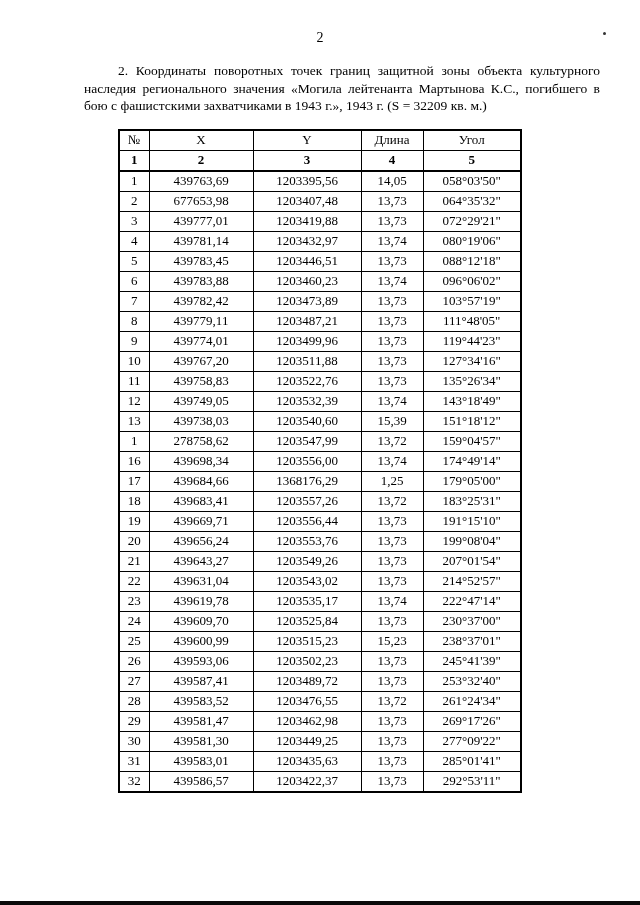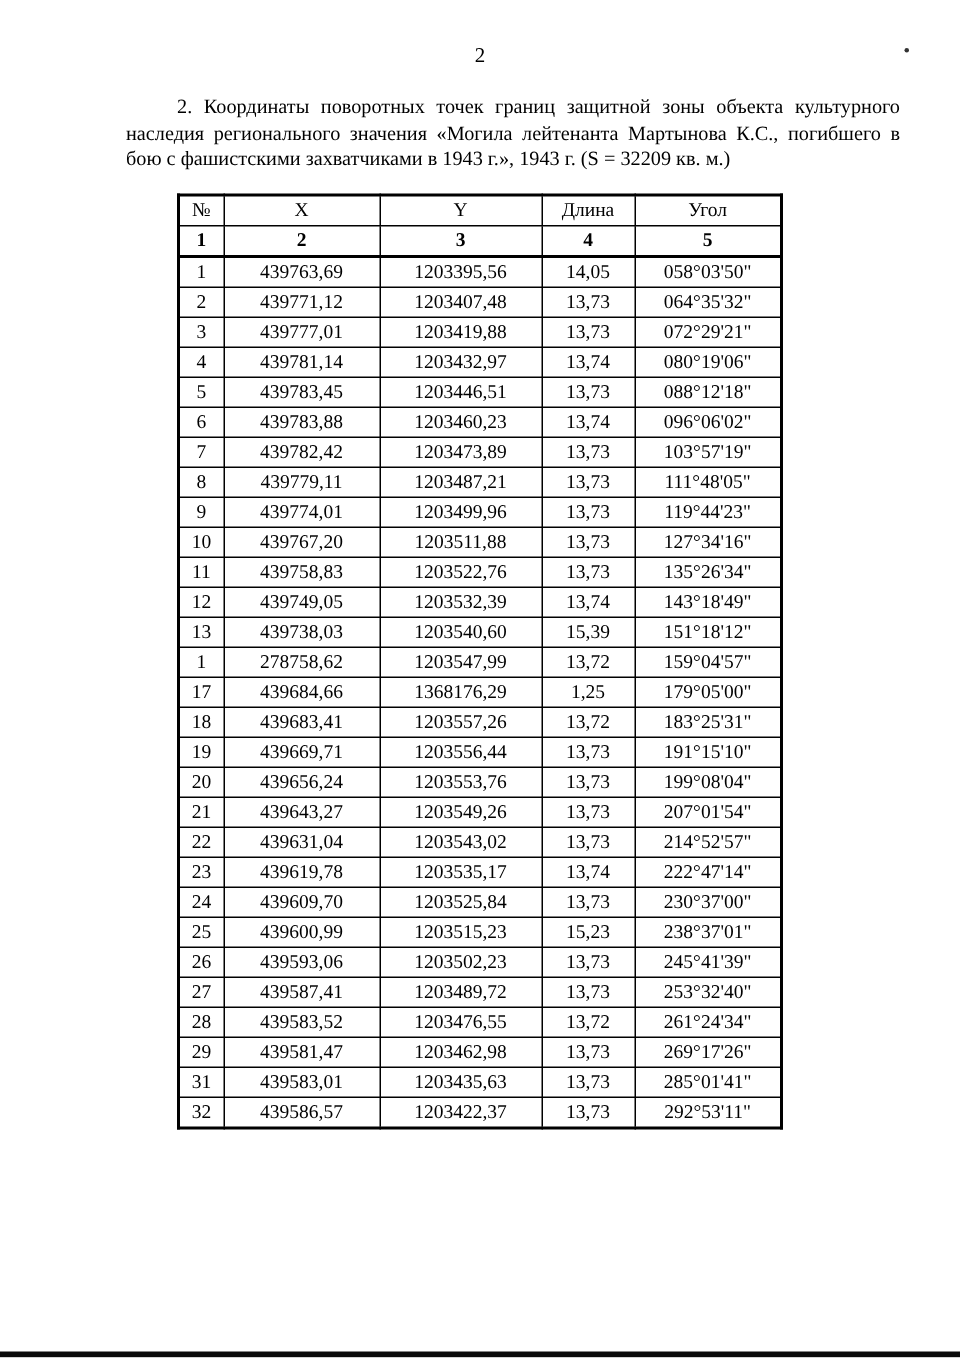--- a/index.html
+++ b/index.html
@@ -112,21 +112,21 @@
     <tbody>
         <tr>
           <td>1</td>
           <td>439763,69</td>
           <td>1203395,56</td>
           <td>14,05</td>
           <td>058°03'50"</td>
         </tr>
         <tr>
           <td>2</td>
-          <td>439771,12</td>
+          <td>677653,98</td>
           <td>1203407,48</td>
           <td>13,73</td>
           <td>064°35'32"</td>
         </tr>
         <tr>
           <td>3</td>
           <td>439777,01</td>
           <td>1203419,88</td>
           <td>13,73</td>
           <td>072°29'21"</td>
@@ -202,20 +202,27 @@
           <td>151°18'12"</td>
         </tr>
         <tr>
           <td>1</td>
           <td>278758,62</td>
           <td>1203547,99</td>
           <td>13,72</td>
           <td>159°04'57"</td>
         </tr>
         <tr>
+          <td>16</td>
+          <td>439698,34</td>
+          <td>1203556,00</td>
+          <td>13,74</td>
+          <td>174°49'14"</td>
+        </tr>
+        <tr>
           <td>17</td>
           <td>439684,66</td>
           <td>1368176,29</td>
           <td>1,25</td>
           <td>179°05'00"</td>
         </tr>
         <tr>
           <td>18</td>
           <td>439683,41</td>
           <td>1203557,26</td>
@@ -293,20 +300,27 @@
           <td>261°24'34"</td>
         </tr>
         <tr>
           <td>29</td>
           <td>439581,47</td>
           <td>1203462,98</td>
           <td>13,73</td>
           <td>269°17'26"</td>
         </tr>
         <tr>
+          <td>30</td>
+          <td>439581,30</td>
+          <td>1203449,25</td>
+          <td>13,73</td>
+          <td>277°09'22"</td>
+        </tr>
+        <tr>
           <td>31</td>
           <td>439583,01</td>
           <td>1203435,63</td>
           <td>13,73</td>
           <td>285°01'41"</td>
         </tr>
         <tr>
           <td>32</td>
           <td>439586,57</td>
           <td>1203422,37</td>

